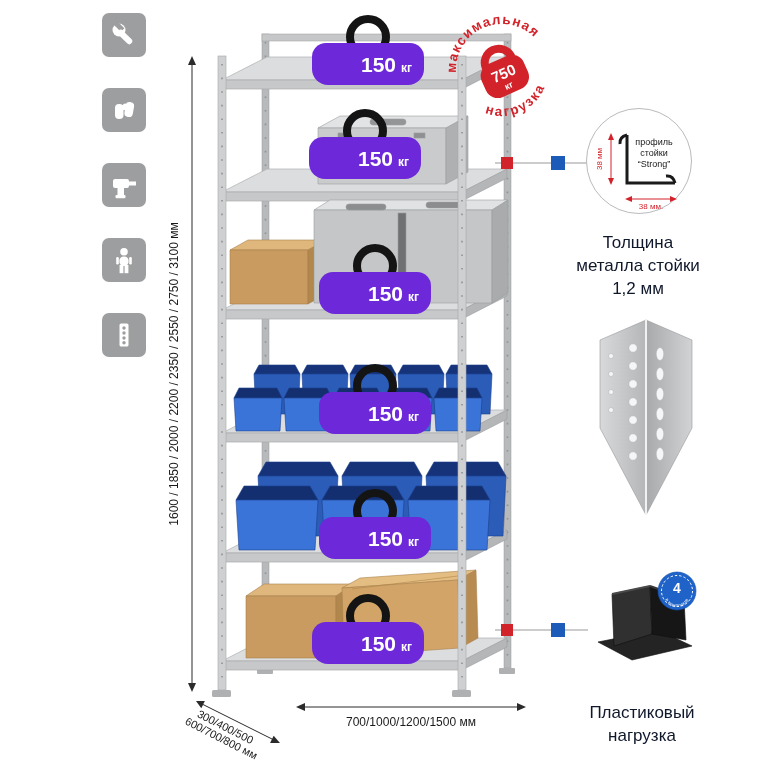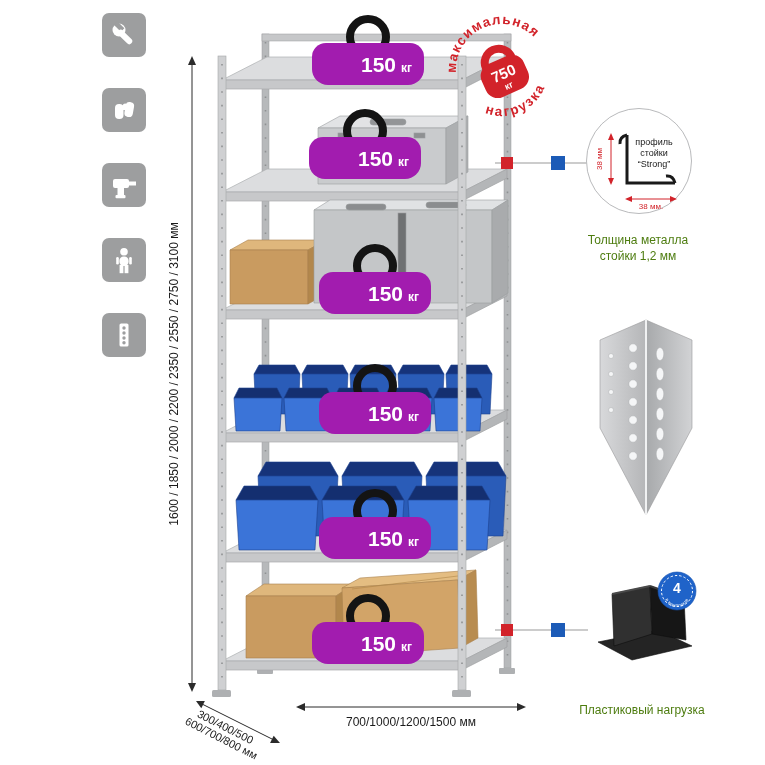--- a/index.html
+++ b/index.html
@@ -7,30 +7,30 @@
         font-family:"Liberation Sans",sans-serif;color:#1a1a1a;}
   
   .side-icon{position:absolute;left:102px;width:44px;height:44px;background:#9d9e9f;
              border-radius:7px;display:flex;align-items:center;justify-content:center;z-index:2;}
   
   .main-svg{position:absolute;left:0;top:0;z-index:1;}
   
   .badge{position:absolute;width:112px;z-index:3;}
   .badge-handle{width:28px;height:28px;border:8px solid #141414;border-radius:50%;
                 margin:0 auto -16px;}
-  .badge-body{height:42px;background:#a21caf;border-radius:14px 14px 16px 16px;
+  .badge-body{height:42px;background:#6d28d9;border-radius:14px 14px 16px 16px;
               display:flex;align-items:center;justify-content:center;gap:5px;position:relative;padding-left:37px;}
   .badge-value{color:#fff;font-size:21px;font-weight:bold;line-height:1;}
   .badge-unit{color:#fff;font-size:12px;font-weight:bold;margin-top:7px;line-height:1;}
   
   .stamp{position:absolute;left:436px;top:4px;z-index:4;}
   
   .callout-circle{position:absolute;left:586px;top:108px;width:104px;height:104px;
                   border:1.5px solid #b9babc;border-radius:50%;background:#fff;z-index:2;}
-  .caption{position:absolute;text-align:center;font-size:12px;line-height:1.35;color:#4d7c0f;z-index:2;}
+  .caption{position:absolute;text-align:center;font-size:17px;line-height:1.35;color:#0f172a;z-index:2;}
   .cap-profile{left:570px;top:232px;width:136px;}
   .cap-foot{left:572px;top:702px;width:140px;}
   .foot-badge{position:absolute;left:656px;top:570px;z-index:3;}
 </style>
 </head>
 <body>
 
 <div class="page">
 
   <svg class="main-svg" width="765" height="765" viewBox="0 0 765 765">

